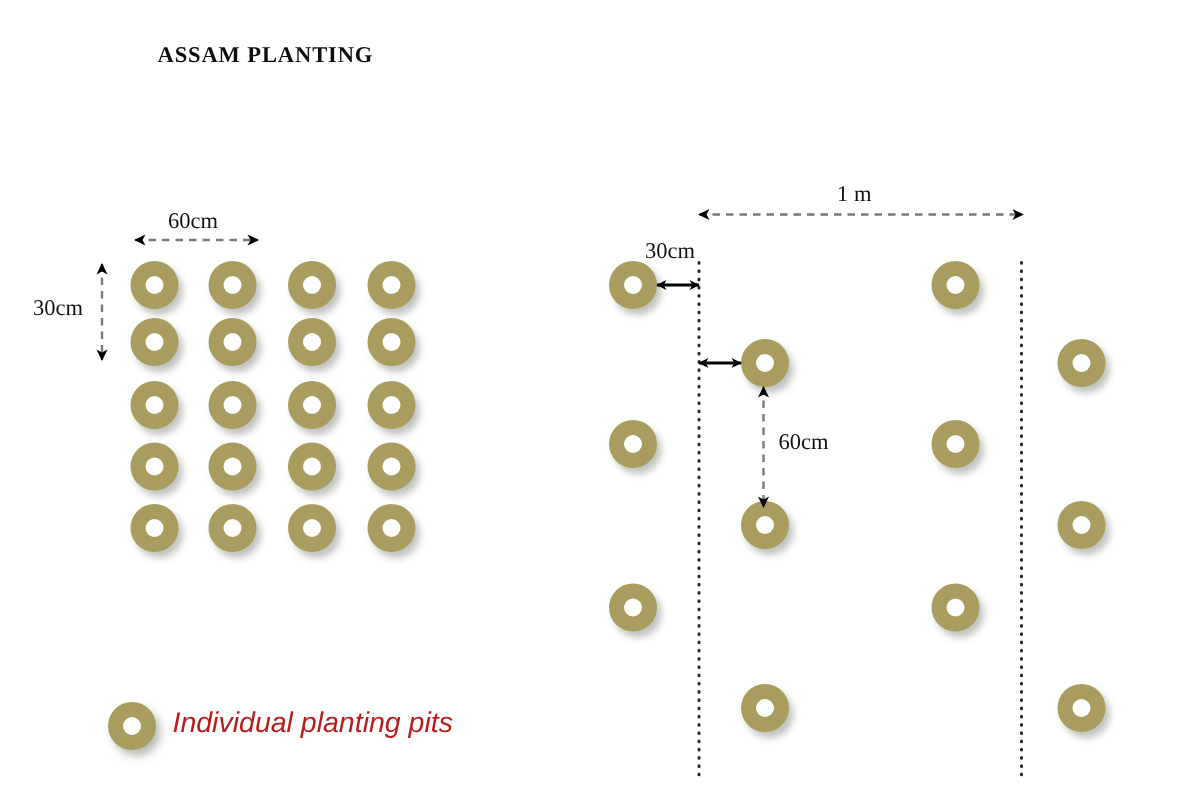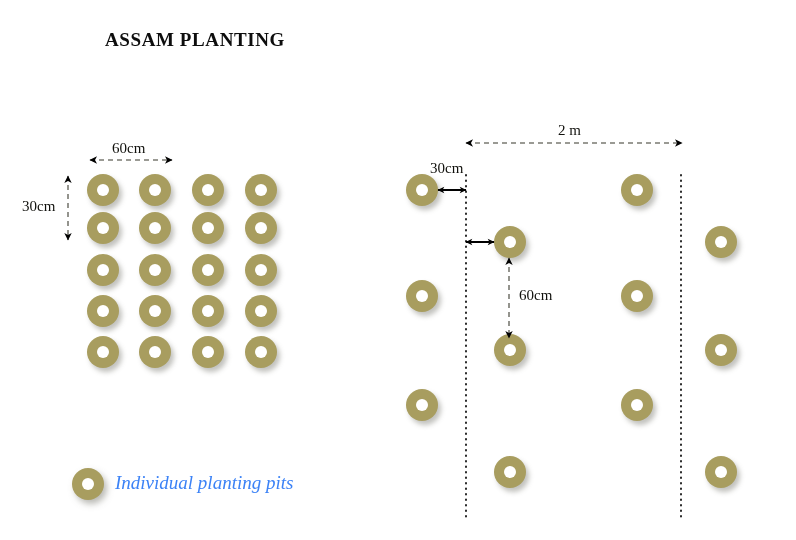--- a/index.html
+++ b/index.html
@@ -15,21 +15,21 @@
     background: #ffffff;
     overflow: hidden;
     font-family: "Liberation Serif", "DejaVu Serif", serif;
   }
 
   
   .panel-title {
     position: absolute;
     font-family: "Liberation Serif", "DejaVu Serif", serif;
     font-weight: bold;
-    font-size: 19px;
+    font-size: 15px;
     letter-spacing: 0.6px;
     color: #0d0d0d;
     white-space: nowrap;
   }
   #title-assam { left: 105px; top: 29px; }
   #title-japan { left: 488px; top: 29px; }
 
   
   .pit {
     position: absolute;
@@ -74,24 +74,24 @@
     width: 796px;
     height: 540px;
     pointer-events: none;
   }
 
   
   #legend-text {
     position: absolute;
     left: 115px;
     top: 472px;
-    font-family: Liberation Serif, serif;
+    font-family: Liberation Sans, sans-serif;
     font-style: italic;
     font-size: 19px;
-    color: #3b82f6;
+    color: #b91c1c;
     white-space: nowrap;
   }
 </style>
 </head>
 <body>
 
 <div id="stage">
 
   <div class="panel-title" id="title-assam">ASSAM PLANTING</div>
 
@@ -129,21 +129,21 @@
       <div class="pit" style="left: 637px; top: 296px; background: rgb(168, 157, 95);"></div>
       <div class="pit" style="left: 637px; top: 405px; background: rgb(168, 157, 95);"></div>
       <div class="pit" style="left: 721px; top: 242px; background: rgb(168, 157, 95);"></div>
       <div class="pit" style="left: 721px; top: 350px; background: rgb(168, 157, 95);"></div>
       <div class="pit" style="left: 721px; top: 472px; background: rgb(168, 157, 95);"></div>
     </div>
 
   <div id="labels-layer">
       <div class="dim-label" style="left: 112px; top: 140px;">60cm</div>
       <div class="dim-label" style="left: 22px; top: 198px;">30cm</div>
-      <div class="dim-label" style="left: 558px; top: 122px;">2 m</div>
+      <div class="dim-label" style="left: 558px; top: 122px;">1 m</div>
       <div class="dim-label" style="left: 430px; top: 160px;">30cm</div>
       <div class="dim-label" style="left: 519px; top: 287px;">60cm</div>
     </div>
 
   <svg id="overlay" viewBox="0 0 796 540">
     <defs>
       <marker id="arrowEnd" markerWidth="9" markerHeight="9" refX="7.6" refY="4.2" orient="auto" markerUnits="userSpaceOnUse">
         <path d="M0.6,0.5 L8.2,4.2 L0.6,7.9 L2.6,4.2 Z" fill="#000000"></path>
       </marker>
       <marker id="arrowStart" markerWidth="9" markerHeight="9" refX="1.2" refY="4.2" orient="auto" markerUnits="userSpaceOnUse">

